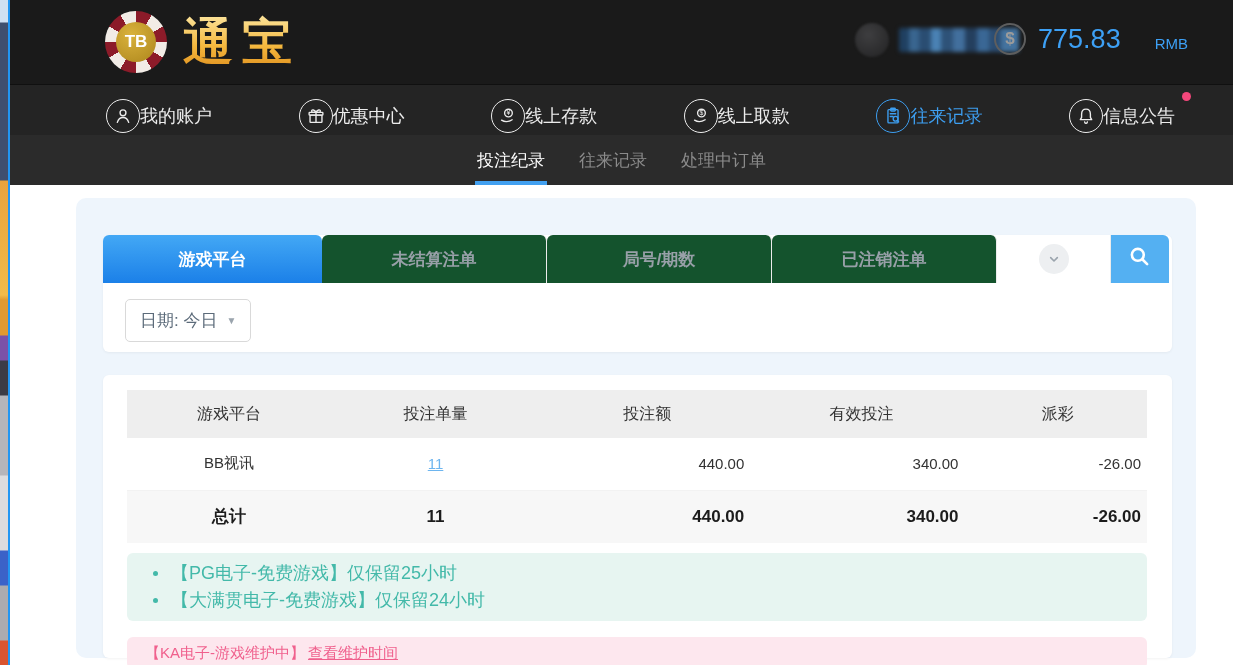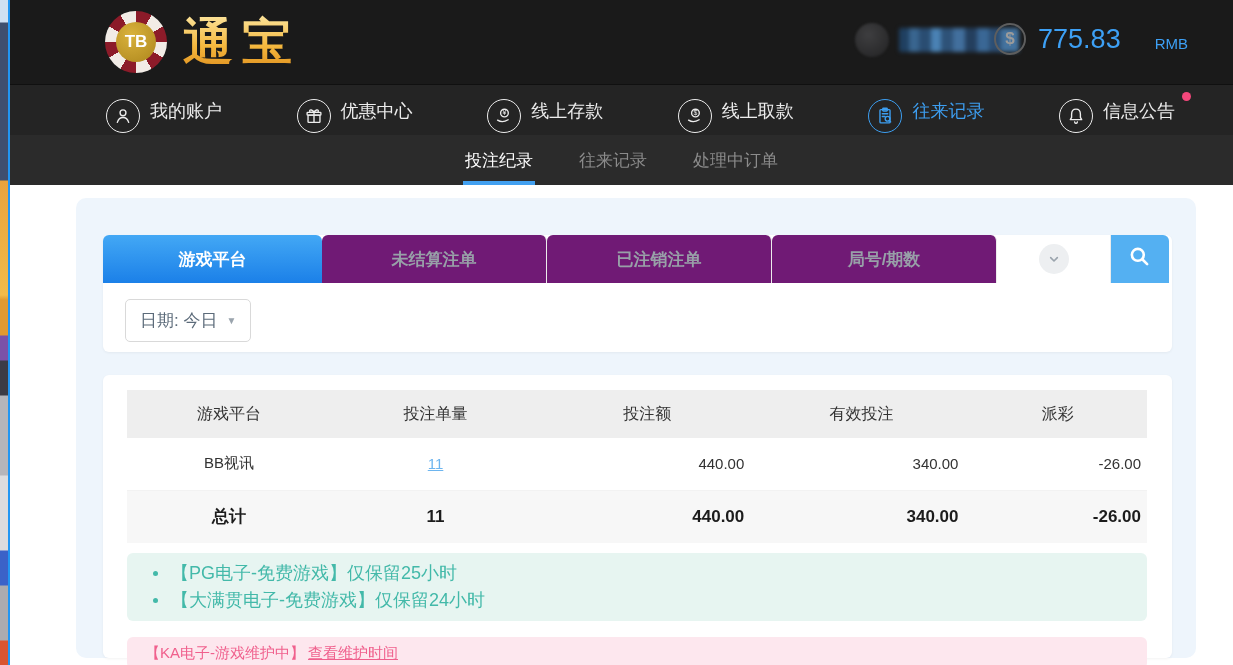--- a/index.html
+++ b/index.html
@@ -34,43 +34,43 @@
   .balance { position:absolute; right:45px; top:23px; display:flex; align-items:center; gap:12px; }
   .dollar-circle { width:32px; height:32px; border-radius:50%; border:2px solid #5e5e5e; color:#9b9b9b;
     display:flex; align-items:center; justify-content:center; font-size:17px; font-weight:bold; }
   .balance-amount { color:#3da0f5; font-size:27px; }
   .balance-cur { color:#3da0f5; font-size:15px; margin-top:9px;margin-left:22px; }
 
   
   .main-nav { position:absolute; left:10px; right:0; top:84px; height:51px; background:#242424;
     display:flex; align-items:center; justify-content:space-between; padding:0 58px 0 96px;
     border-top:1px solid #101010; }
-  .nav-item { display:flex; align-items:flex-start; gap:10px; color:#ececec; font-size:18px; cursor:pointer; position:relative;margin-top:11px; }
+  .nav-item { display:flex; align-items:center; color:#ececec; font-size:18px; cursor:pointer; position:relative;margin-top:11px; }
   .nav-item.active { color:#3d9ef0; }
   .icon-circle { width:34px; height:34px; border-radius:50%; border:1.5px solid currentColor;
     display:flex; align-items:center; justify-content:center; }
   .icon-circle svg { stroke:currentColor; fill:none; stroke-width:1.5; stroke-linecap:round; stroke-linejoin:round; }
   .badge-dot { position:absolute; top:-7px; right:-16px; width:9px; height:9px; border-radius:50%; background:#f4477b; }
 
   
   .sub-nav { position:absolute; left:10px; right:0; top:135px; height:50px; background:#2b2b2b;
-    display:flex; justify-content:center; gap:46px; }
+    display:flex; justify-content:center; gap:34px; }
   .subtab { height:100%; display:flex; align-items:center; font-size:17px; color:#8b8b8b; position:relative; cursor:pointer; }
   .subtab.active { color:#fff; }
   .sub-underline { position:absolute; left:-2px; right:-2px; bottom:0; height:4px; background:#42a0f0; }
 
   
   .panel { position:absolute; left:76px; top:198px; width:1120px; height:460px;
     background:#eef5fc; border-radius:10px; }
 
   .filter-card { position:absolute; left:27px; top:37px; width:1069px; height:117px;
     background:#fff; border-radius:6px; box-shadow:0 1px 3px rgba(0,0,0,0.05); }
   .tab-row { display:flex; height:48px; }
   .ftab { flex:0 0 225px; display:flex; align-items:center; justify-content:center; font-size:17px; font-weight:bold;
-    color:#98a0a8; background:#701a75; border-right:1px solid #ececec; border-radius:6px 6px 0 0; cursor:pointer; }
+    color:#98a0a8; background:#14532d; border-right:1px solid #ececec; border-radius:6px 6px 0 0; cursor:pointer; }
   .ftab:first-child { flex-basis:219px; }
   .ftab.active { background:linear-gradient(180deg,#43a8f5,#1b80e8); color:#fff; border-right:none; }
   .chev-tab { flex:0 0 114px; display:flex; align-items:center; justify-content:center;
     border-right:1px solid #ececec; cursor:pointer; }
   .chev-circle { width:30px; height:30px; border-radius:50%; background:#edeff1;
     display:flex; align-items:center; justify-content:center; }
   .search-btn { flex:0 0 58px; background:#54b0f2; border-radius:0 6px 0 0;
     display:flex; align-items:center; justify-content:center; cursor:pointer; }
   .date-row { padding:16px 0 0 22px; }
   .date-btn { display:inline-flex; align-items:center; gap:9px; border:1px solid #d9d9d9; border-radius:5px;
@@ -200,22 +200,22 @@
     <span>处理中订单</span>
   </div>
 </div>
 
 <div class="panel">
 
   <div class="filter-card">
     <div class="tab-row">
       <div class="ftab active">游戏平台</div>
       <div class="ftab">未结算注单</div>
+      <div class="ftab">局号/期数</div>
       <div class="ftab">已注销注单</div>
-      <div class="ftab">局号/期数</div>
       <div class="chev-tab">
         <span class="chev-circle">
           <svg width="16" height="16" viewBox="0 0 24 24" fill="none" stroke="#9aa4ad" stroke-width="2.4" stroke-linecap="round" stroke-linejoin="round">
               <polyline points="7,10 12,15 17,10"></polyline>
             </svg>
         </span>
       </div>
       <div class="search-btn">
         <span>
           <svg width="26" height="26" viewBox="0 0 24 24" fill="none" stroke="#fff" stroke-width="2.4" stroke-linecap="round">

